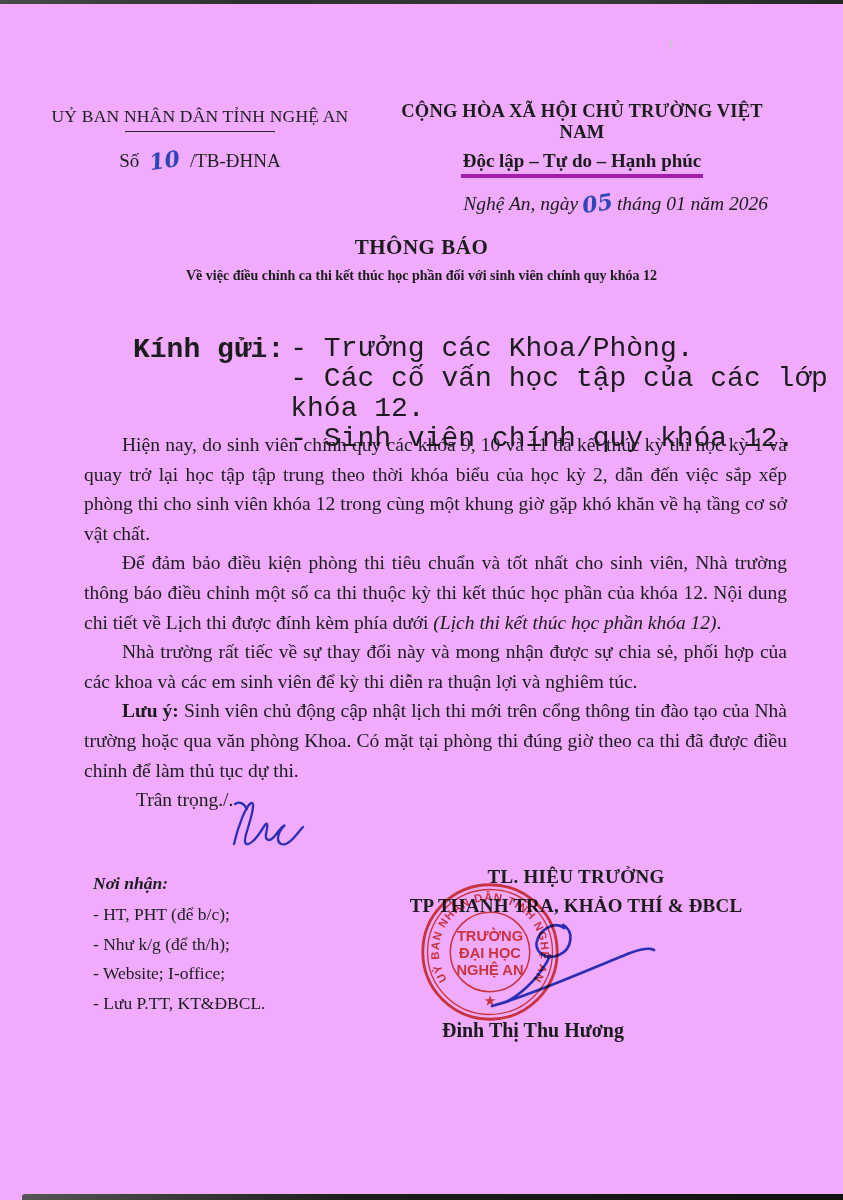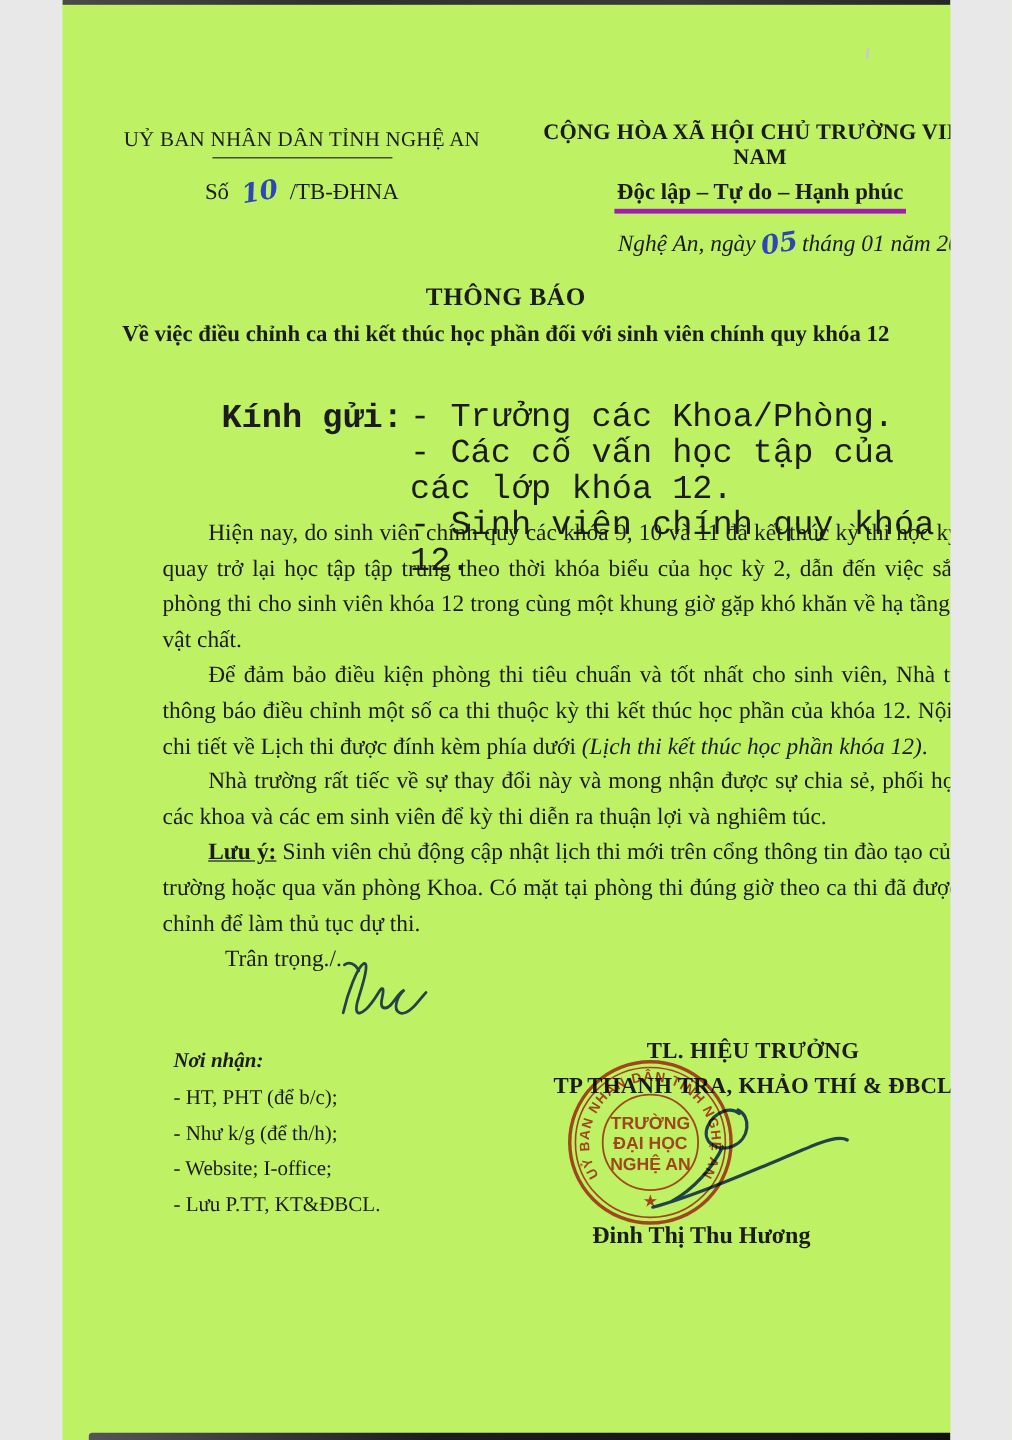--- a/index.html
+++ b/index.html
@@ -1,20 +1,20 @@
 <!DOCTYPE html>
 <html><head>
 <meta charset="utf-8">
 <style>
   html,body{margin:0;padding:0;background:#e8e8e8;}
   .page{
     position:relative;
-    width:740px;height:1200px;
+    width:843px;height:1200px;
     margin:0 auto;
-    background:#bef264;
+    background:#f0abfc;
     overflow:hidden;
     font-family:"Liberation Serif","DejaVu Serif",serif;
     color:#1c1c1e;
   }
   
   .edge-top{position:absolute;top:0;left:0;right:0;height:4px;background:linear-gradient(90deg,#4a4a4a,#2f2f2f 30%,#3a3a3a 70%,#262626);}
   .edge-bottom{position:absolute;bottom:0;left:22px;right:0;height:6px;background:linear-gradient(90deg,#555,#1d1d1d 40%,#111);border-radius:3px 0 0 0;}
   .speck{position:absolute;left:670px;top:40px;width:2px;height:9px;background:#c9c9c9;transform:rotate(8deg);}
 
   
@@ -27,32 +27,32 @@
   .hdr-right .l1{font-size:18.5px;font-weight:bold;letter-spacing:.2px;}
   .hdr-right .l2{display:inline-block;font-size:19px;font-weight:bold;margin-top:7px;padding:0 2px 2px;border-bottom:4px solid #a21caf;}
   .hdr-right .date{font-size:19.5px;font-style:italic;margin-top:11px;text-align:right;padding-right:14px;}
   .hand{display:inline-block;font-family:"DejaVu Serif",serif;font-style:italic;font-weight:bold;
         color:#2e46b8;font-size:22px;transform:rotate(-9deg) translateY(1px);padding:0 4px;}
   .hdr-left .num .hand{margin:0 6px;}
 
   
   .title-block{position:absolute;left:0;top:235px;width:100%;text-align:center;}
   .title-main{font-size:21px;font-weight:bold;letter-spacing:.5px;}
-  .title-sub{font-size:19px;font-weight:bold;margin-top:8px;}
+  .title-sub{font-size:14px;font-weight:bold;margin-top:8px;}
 
   
   .recipients{position:absolute;left:133px;top:334px;display:flex;gap:6px;font-size:28px;font-family:Liberation Mono, monospace;}
   .recipients .label{font-weight:bold;white-space:nowrap;}
   .recipients .items div{line-height:30px;}
 
   
   .body{position:absolute;left:84px;top:430px;width:703px;font-size:19.5px;line-height:29.6px;text-align:justify;}
   .body p{margin:0;text-indent:38px;}
   .body .closing{text-indent:52px;}
-  .b{font-weight:bold;text-decoration:underline;}
+  .b{font-weight:bold;}
   .i{font-style:italic;}
 
   
   .distribution{position:absolute;left:93px;top:873px;font-size:17.5px;}
   .distribution .label{font-weight:bold;font-style:italic;margin-bottom:6px;}
   .distribution .item{line-height:29.5px;}
 
   
   .signblock{position:absolute;left:366px;top:866px;width:420px;text-align:center;}
   .signblock .t1{font-size:19px;font-weight:bold;letter-spacing:.3px;}

